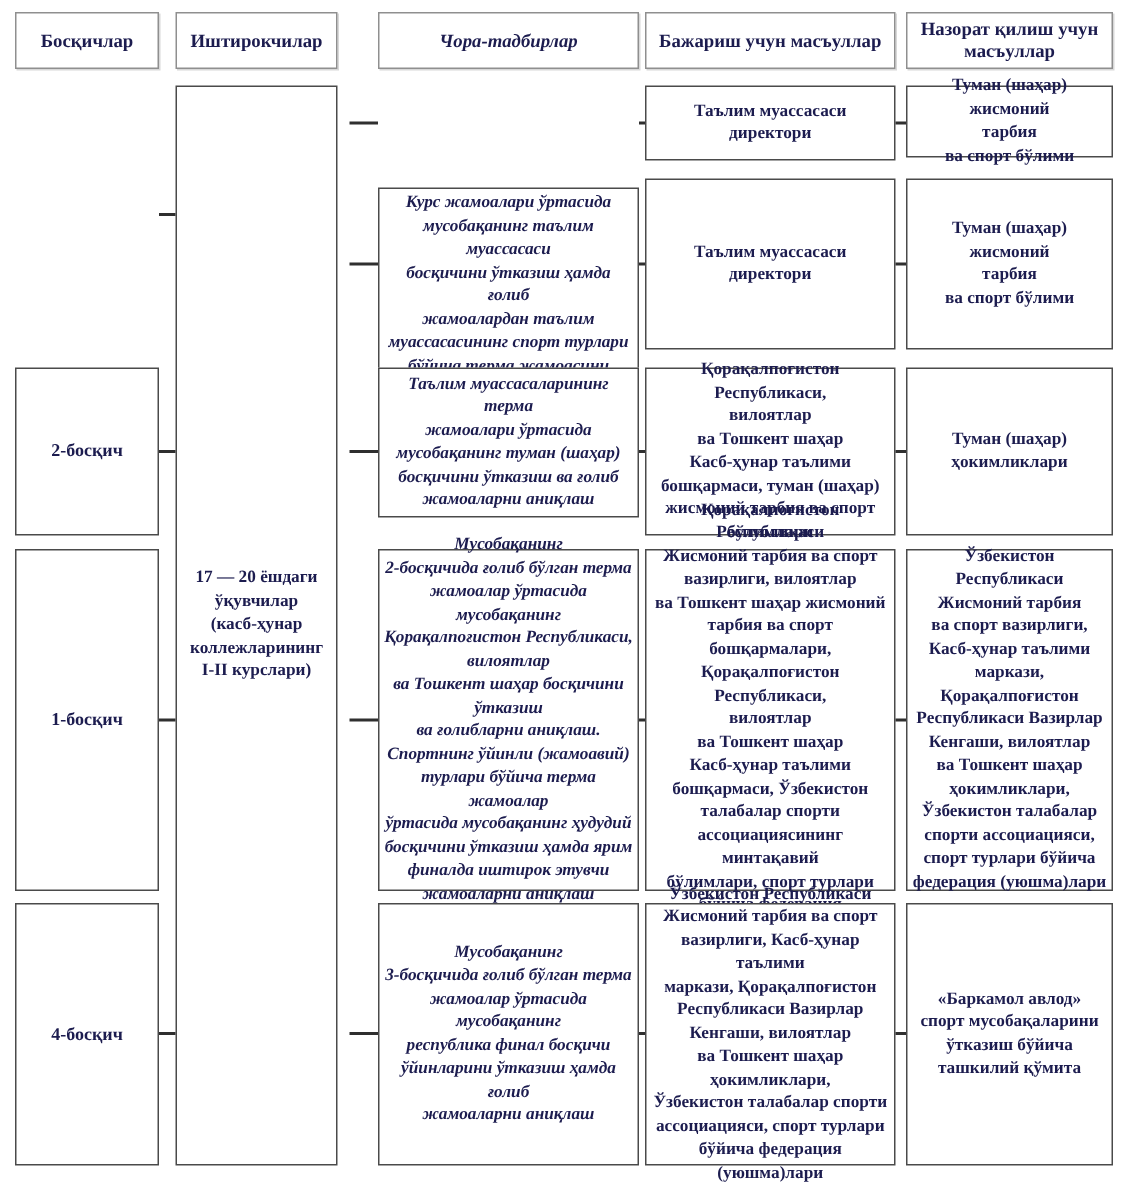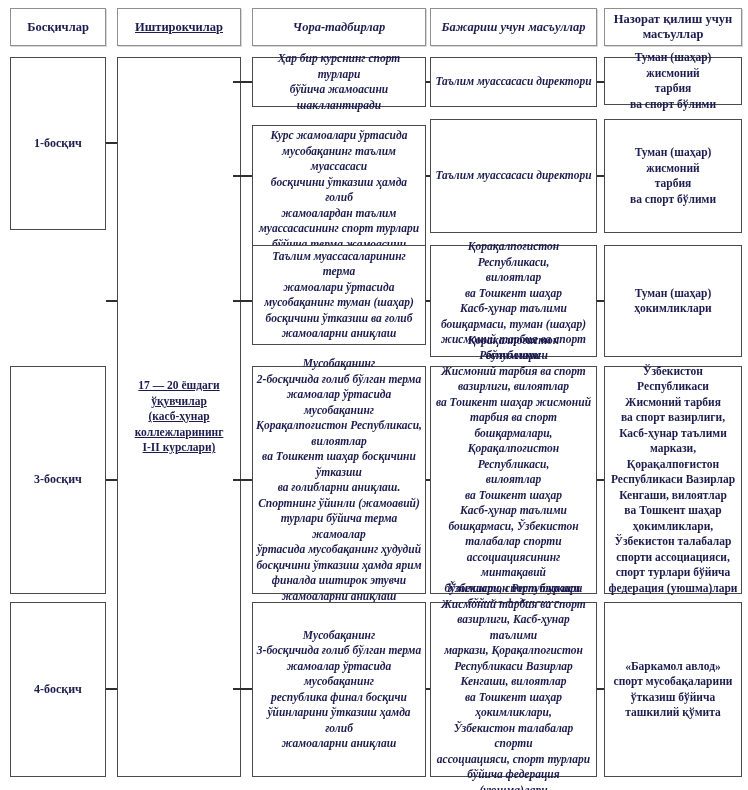--- a/index.html
+++ b/index.html
@@ -23,50 +23,47 @@
     border:1px solid var(--header_border);
     box-shadow:1px 1px 0 #d8d8d8;
     font-size:12.5px; line-height:15px;
   }
   .stage{font-size:12px;}
   .hline{
     position:absolute; height:2px; background:var(--connector);
   }
   
   .c1{left:10px;width:96px;}
-  .c2{left:117px;width:124px;text-decoration:underline;}
+  .c2{left:117px;width:108px;}
   .c3{left:252px;width:174px;font-style:italic;}
-  .c4{left:430px;width:167px;font-style:italic;}
+  .c4{left:430px;width:167px;}
   .c5{left:604px;width:138px;font-family:Liberation Serif, serif;}
 </style>
 </head>
 <body>
 
 <div class="canvas">
 
   <div class="box header c1" style="top:8px;height:38px">Босқичлар</div>
   <div class="box header c2" style="top:8px;height:38px">Иштирокчилар</div>
   <div class="box header c3" style="top:8px;height:38px">Чора-тадбирлар</div>
   <div class="box header c4" style="top:8px;height:38px">Бажариш учун масъуллар</div>
   <div class="box header c5" style="top:8px;height:38px">Назорат қилиш учун
 масъуллар</div>
 
-  <div class="box stage c1" style="top:57px;height:173px">1-босқич</div>
-  <div class="box stage c1" style="top:366px;height:228px">3-босқич</div>
+  <div class="box stage c1" style="top:245px;height:112px">2-босқич</div>
+  <div class="box stage c1" style="top:366px;height:228px">1-босқич</div>
   <div class="box stage c1" style="top:602px;height:175px">4-босқич</div>
 
   <div class="box c2" style="top:57px;height:720px">17 — 20 ёшдаги
 ўқувчилар
 (касб-ҳунар
 коллежларининг
 I-II курслари)</div>
 
-  <div class="box c3" style="top:57px;height:50px">Ҳар бир курснинг спорт турлари
-бўйича жамоасини
-шакллантиради</div>
   <div class="box c3" style="top:125px;height:146px">Курс жамоалари ўртасида
 мусобақанинг таълим муассасаси
 босқичини ўтказиш ҳамда ғолиб
 жамоалардан таълим
 муассасасининг спорт турлари
 бўйича терма жамоасини
 шакллантириш</div>
   <div class="box c3" style="top:245px;height:100px">Таълим муассасаларининг терма
 жамоалари ўртасида
 мусобақанинг туман (шаҳар)

